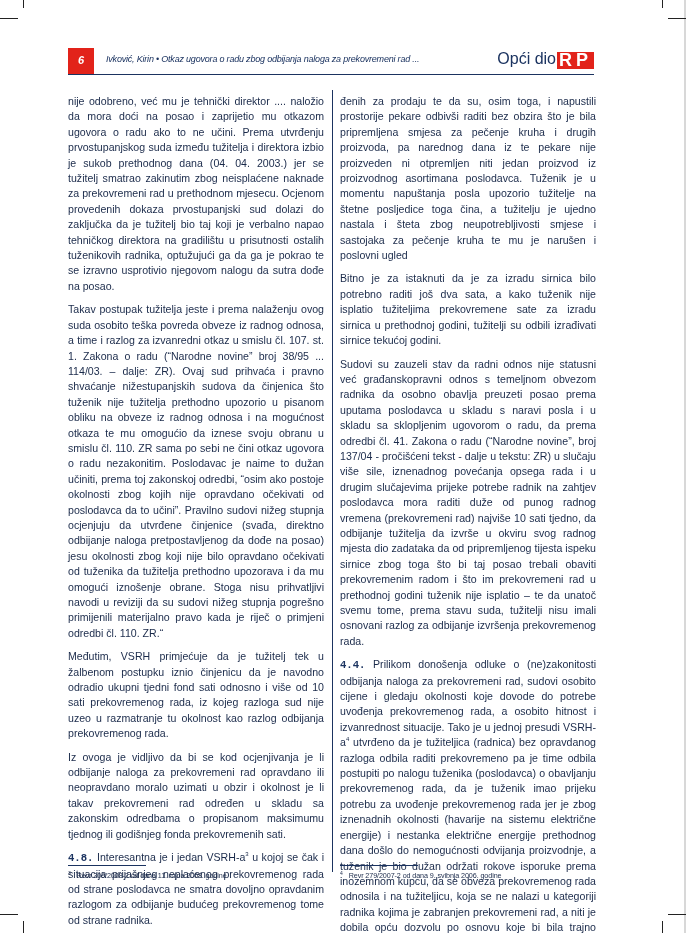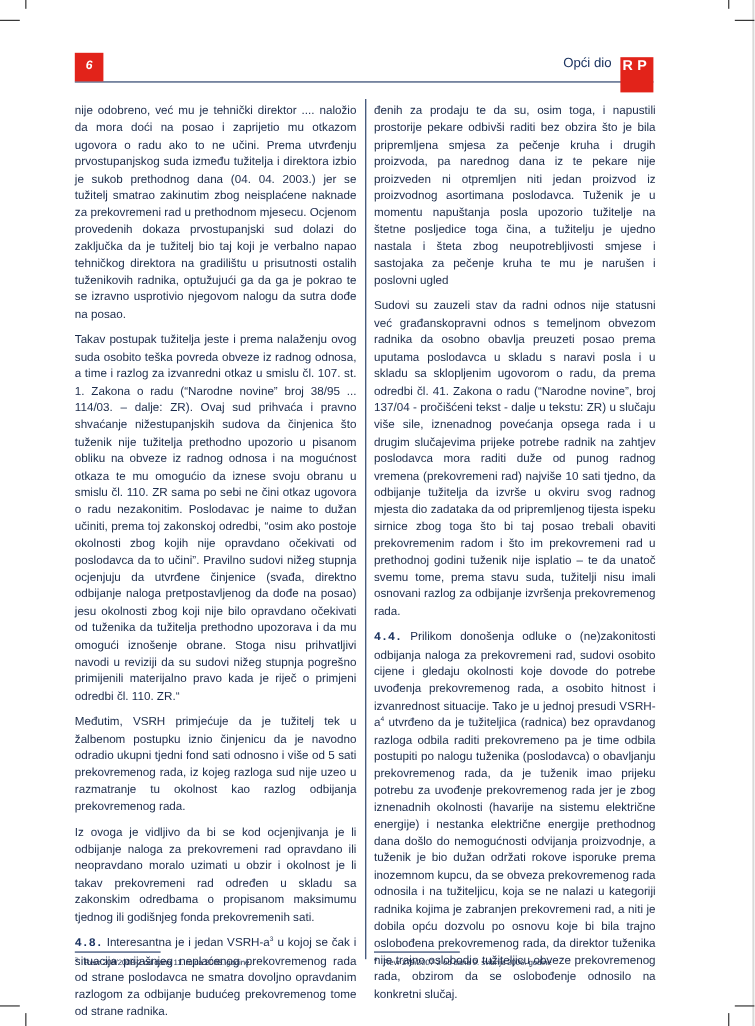--- a/index.html
+++ b/index.html
@@ -15,26 +15,26 @@
     }
     .page-num {
       position: absolute; left: 0; top: 0; width: 26px; height: 26px; background: #e2231a;
       color: #fff; font-weight: bold; font-style: italic; font-size: 11px; text-align: center; line-height: 24px;
     }
     .running-title {
       position: absolute; left: 38px; top: 6px; font-size: 9px; font-style: italic; color: #1b3360;
       font-family: "Liberation Sans Narrow", "Liberation Sans", sans-serif; letter-spacing: -0.2px;
     }
     .section-name {
-      position: absolute; right: 38px; top: 2px; font-size: 12px; color: #1b3360;
+      position: absolute; right: 38px; top: 2px; font-size: 16px; color: #1b3360;
       font-family: "Liberation Sans", sans-serif;
     }
     .logo {
-      position: absolute; right: 0; top: 4px; height: 32px; background: #e2231a; color: #fff;
-      font-weight: bold; font-size: 13px; line-height: 16px; padding: 0 2px; letter-spacing: 4px;
+      position: absolute; right: 0; top: 4px; height: 17px; background: #e2231a; color: #fff;
+      font-weight: bold; font-size: 18px; line-height: 16px; padding: 0 2px; letter-spacing: 4px;
     }
     .column {
       position: absolute; top: 94px; font-size: 10.6px; line-height: 15.4px; color: #1a2a4a;
       text-align: justify; hyphens: none;
     }
     .col-left { left: 68px; width: 256px; }
     .col-right { left: 340px; width: 256px; }
     .divider { position: absolute; left: 332px; top: 90px; width: 1px; height: 782px; background: #1b3360; }
     .column p { margin: 0 0 8px 0; }
     .column p.italic { }
@@ -53,37 +53,39 @@
 <div class="crop" style="left:0;top:18px;width:18px;height:1px;"></div>
 <div class="crop" style="left:662px;top:0;width:1px;height:8px;"></div>
 <div class="crop" style="left:668px;top:18px;width:18px;height:1px;"></div>
 <div class="crop" style="left:0;top:914px;width:18px;height:1px;"></div>
 <div class="crop" style="left:23px;top:921px;width:1px;height:12px;"></div>
 <div class="crop" style="left:668px;top:914px;width:18px;height:1px;"></div>
 <div class="crop" style="left:662px;top:921px;width:1px;height:12px;"></div>
 
 <div class="header">
   <div class="page-num">6</div>
+  <div class="running-title">Ivković, Kirin • Otkaz ugovora o radu zbog odbijanja naloga za prekovremeni rad ...</div>
   <div class="section-name">Opći dio</div>
   <div class="logo">RP</div>
 </div>
 
 <div class="divider"></div>
 
 <div class="column col-left">
   <p class="italic">nije odobreno, već mu je tehnički direktor .... naložio da mora doći na posao i zaprijetio mu otkazom ugovora o radu ako to ne učini. Prema utvrđenju prvostupanjskog suda između tužitelja i direktora izbio je sukob prethodnog dana (04. 04. 2003.) jer se tužitelj smatrao zakinutim  zbog neisplaćene naknade za prekovremeni rad u prethodnom mjesecu. Ocjenom provedenih dokaza prvostupanjski sud dolazi do zaključka da je tužitelj bio taj koji je verbalno napao tehničkog direktora na gradilištu u prisutnosti ostalih tuženikovih radnika, optužujući ga da ga je pokrao te se izravno usprotivio njegovom nalogu da sutra dođe na posao.</p>
   <p class="italic">Takav postupak tužitelja jeste i prema nalaženju ovog suda osobito teška povreda obveze iz radnog odnosa, a time i razlog za izvanredni otkaz u smislu čl. 107. st. 1. Zakona o radu (“Narodne novine” broj 38/95 ... 114/03. – dalje: ZR). Ovaj sud prihvaća i pravno shvaćanje nižestupanjskih sudova da činjenica što tuženik nije tužitelja prethodno upozorio u pisanom obliku na obveze iz radnog odnosa i na mogućnost otkaza  te mu omogućio da iznese svoju obranu u smislu čl. 110. ZR sama po sebi ne čini otkaz ugovora o radu nezakonitim. Poslodavac je naime to dužan učiniti, prema toj zakonskoj odredbi, “osim ako postoje okolnosti zbog kojih nije opravdano očekivati od poslodavca da to učini”.  Pravilno sudovi nižeg stupnja ocjenjuju da utvrđene činjenice (svađa, direktno odbijanje naloga pretpostavljenog da dođe na posao) jesu okolnosti zbog koji nije bilo opravdano očekivati od tuženika da tužitelja prethodno upozorava i da mu omogući iznošenje obrane.  Stoga nisu prihvatljivi navodi u reviziji da su sudovi nižeg stupnja pogrešno primijenili materijalno pravo kada je riječ o primjeni odredbi čl. 110. ZR.“</p>
-  <p>Međutim, VSRH primjećuje da je tužitelj tek u žalbenom postupku iznio činjenicu da je navodno odradio ukupni tjedni fond sati odnosno i više od 5 sati prekovremenog rada, iz kojeg razloga sud nije uzeo u razmatranje tu okolnost kao razlog odbijanja prekovremenog rada.</p>
+  <p>Međutim, VSRH primjećuje da je tužitelj tek u žalbenom postupku iznio činjenicu da je navodno odradio ukupni tjedni fond sati odnosno i više od 10 sati prekovremenog rada, iz kojeg razloga sud nije uzeo u razmatranje tu okolnost kao razlog odbijanja prekovremenog rada.</p>
   <p>Iz ovoga je vidljivo da bi se kod ocjenjivanja je li odbijanje naloga za prekovremeni rad opravdano ili neopravdano moralo uzimati u obzir i okolnost je li takav prekovremeni rad određen u skladu sa zakonskim odredbama o propisanom maksimumu tjednog ili godišnjeg fonda prekovremenih sati.</p>
   <p><span class="sec-num">4.8.</span><span> Interesantna je i jedan VSRH-a</span><sup class="ref">3</sup><span> u kojoj se čak i situacija prijašnjeg neplaćenog prekovremenog rada od strane poslodavca ne smatra dovoljno opravdanim razlogom za odbijanje budućeg prekovremenog tome od strane radnika.</span></p>
 
 </div>
 
 <div class="column col-right">
   <p>đenih za prodaju te da su, osim toga, i napustili prostorije pekare odbivši raditi bez obzira što je bila pripremljena smjesa za pečenje kruha i drugih proizvoda, pa narednog dana iz te pekare nije proizveden ni otpremljen niti jedan proizvod iz proizvodnog asortimana poslodavca. Tuženik je u momentu napuštanja posla upozorio tužitelje na štetne posljedice toga čina, a tužitelju je ujedno nastala i šteta zbog neupotrebljivosti smjese i sastojaka za pečenje kruha te mu je narušen i poslovni ugled</p>
+  <p>Bitno je za istaknuti da je za izradu sirnica bilo potrebno raditi još dva sata, a kako tuženik nije isplatio tužiteljima prekovremene sate za izradu sirnica u prethodnoj godini, tužitelji su odbili izrađivati sirnice tekućoj godini.</p>
   <p>Sudovi su zauzeli stav da radni odnos nije statusni već građanskopravni odnos s temeljnom obvezom radnika da osobno obavlja preuzeti posao prema uputama poslodavca u skladu s naravi posla i u skladu sa sklopljenim ugovorom o radu, da prema odredbi čl. 41. Zakona o radu (“Narodne novine”, broj 137/04 - pročišćeni tekst - dalje u tekstu: ZR) u slučaju više sile, iznenadnog povećanja opsega rada i u drugim slučajevima prijeke potrebe radnik na zahtjev poslodavca mora raditi duže od punog radnog vremena (prekovremeni rad) najviše 10 sati tjedno, da odbijanje tužitelja da izvrše u okviru svog radnog mjesta dio zadataka da od pripremljenog tijesta ispeku sirnice zbog toga što bi taj posao trebali obaviti prekovremenim radom i što im prekovremeni rad u prethodnoj godini tuženik nije isplatio – te da unatoč svemu tome, prema stavu suda, tužitelji nisu imali osnovani razlog za odbijanje izvršenja prekovremenog rada.</p>
   <p><span class="sec-num">4.4.</span><span> Prilikom donošenja odluke o (ne)zakonitosti odbijanja naloga za prekovremeni rad, sudovi osobito cijene i gledaju okolnosti koje dovode do potrebe uvođenja prekovremenog rada, a osobito hitnost i izvanrednost situacije. Tako je u jednoj presudi VSRH-a</span><sup class="ref">4</sup><span> utvrđeno da je tužiteljica (radnica) bez opravdanog razloga odbila raditi prekovremeno pa je time odbila postupiti po nalogu tuženika (poslodavca) o obavljanju prekovremenog rada, da je tuženik imao prijeku potrebu za uvođenje prekovremenog rada jer je zbog iznenadnih okolnosti (havarije na sistemu električne energije) i nestanka električne energije prethodnog dana došlo do nemogućnosti odvijanja proizvodnje, a tuženik je bio dužan održati rokove isporuke prema inozemnom kupcu, da se obveza prekovremenog rada odnosila i na tužiteljicu, koja se ne nalazi u kategoriji radnika kojima je zabranjen prekovremeni rad, a niti je dobila opću dozvolu po osnovu koje bi bila trajno oslobođena prekovremenog rada, da direktor tuženika nije trajno oslobodio tužiteljicu obveze prekovremenog rada, obzirom da se oslobođenje odnosilo na konkretni slučaj.</span></p>
 </div>
 
 <div class="fn-rule" style="left:68px;top:865px;"></div>
 <div class="footnote" style="left:68px;top:870px;">
   <sup>3</sup><span>Revr 309/2008-2 od dana 11. rujna 2008. godine</span>
 </div>
 
 <div class="fn-rule" style="left:340px;top:865px;"></div>

